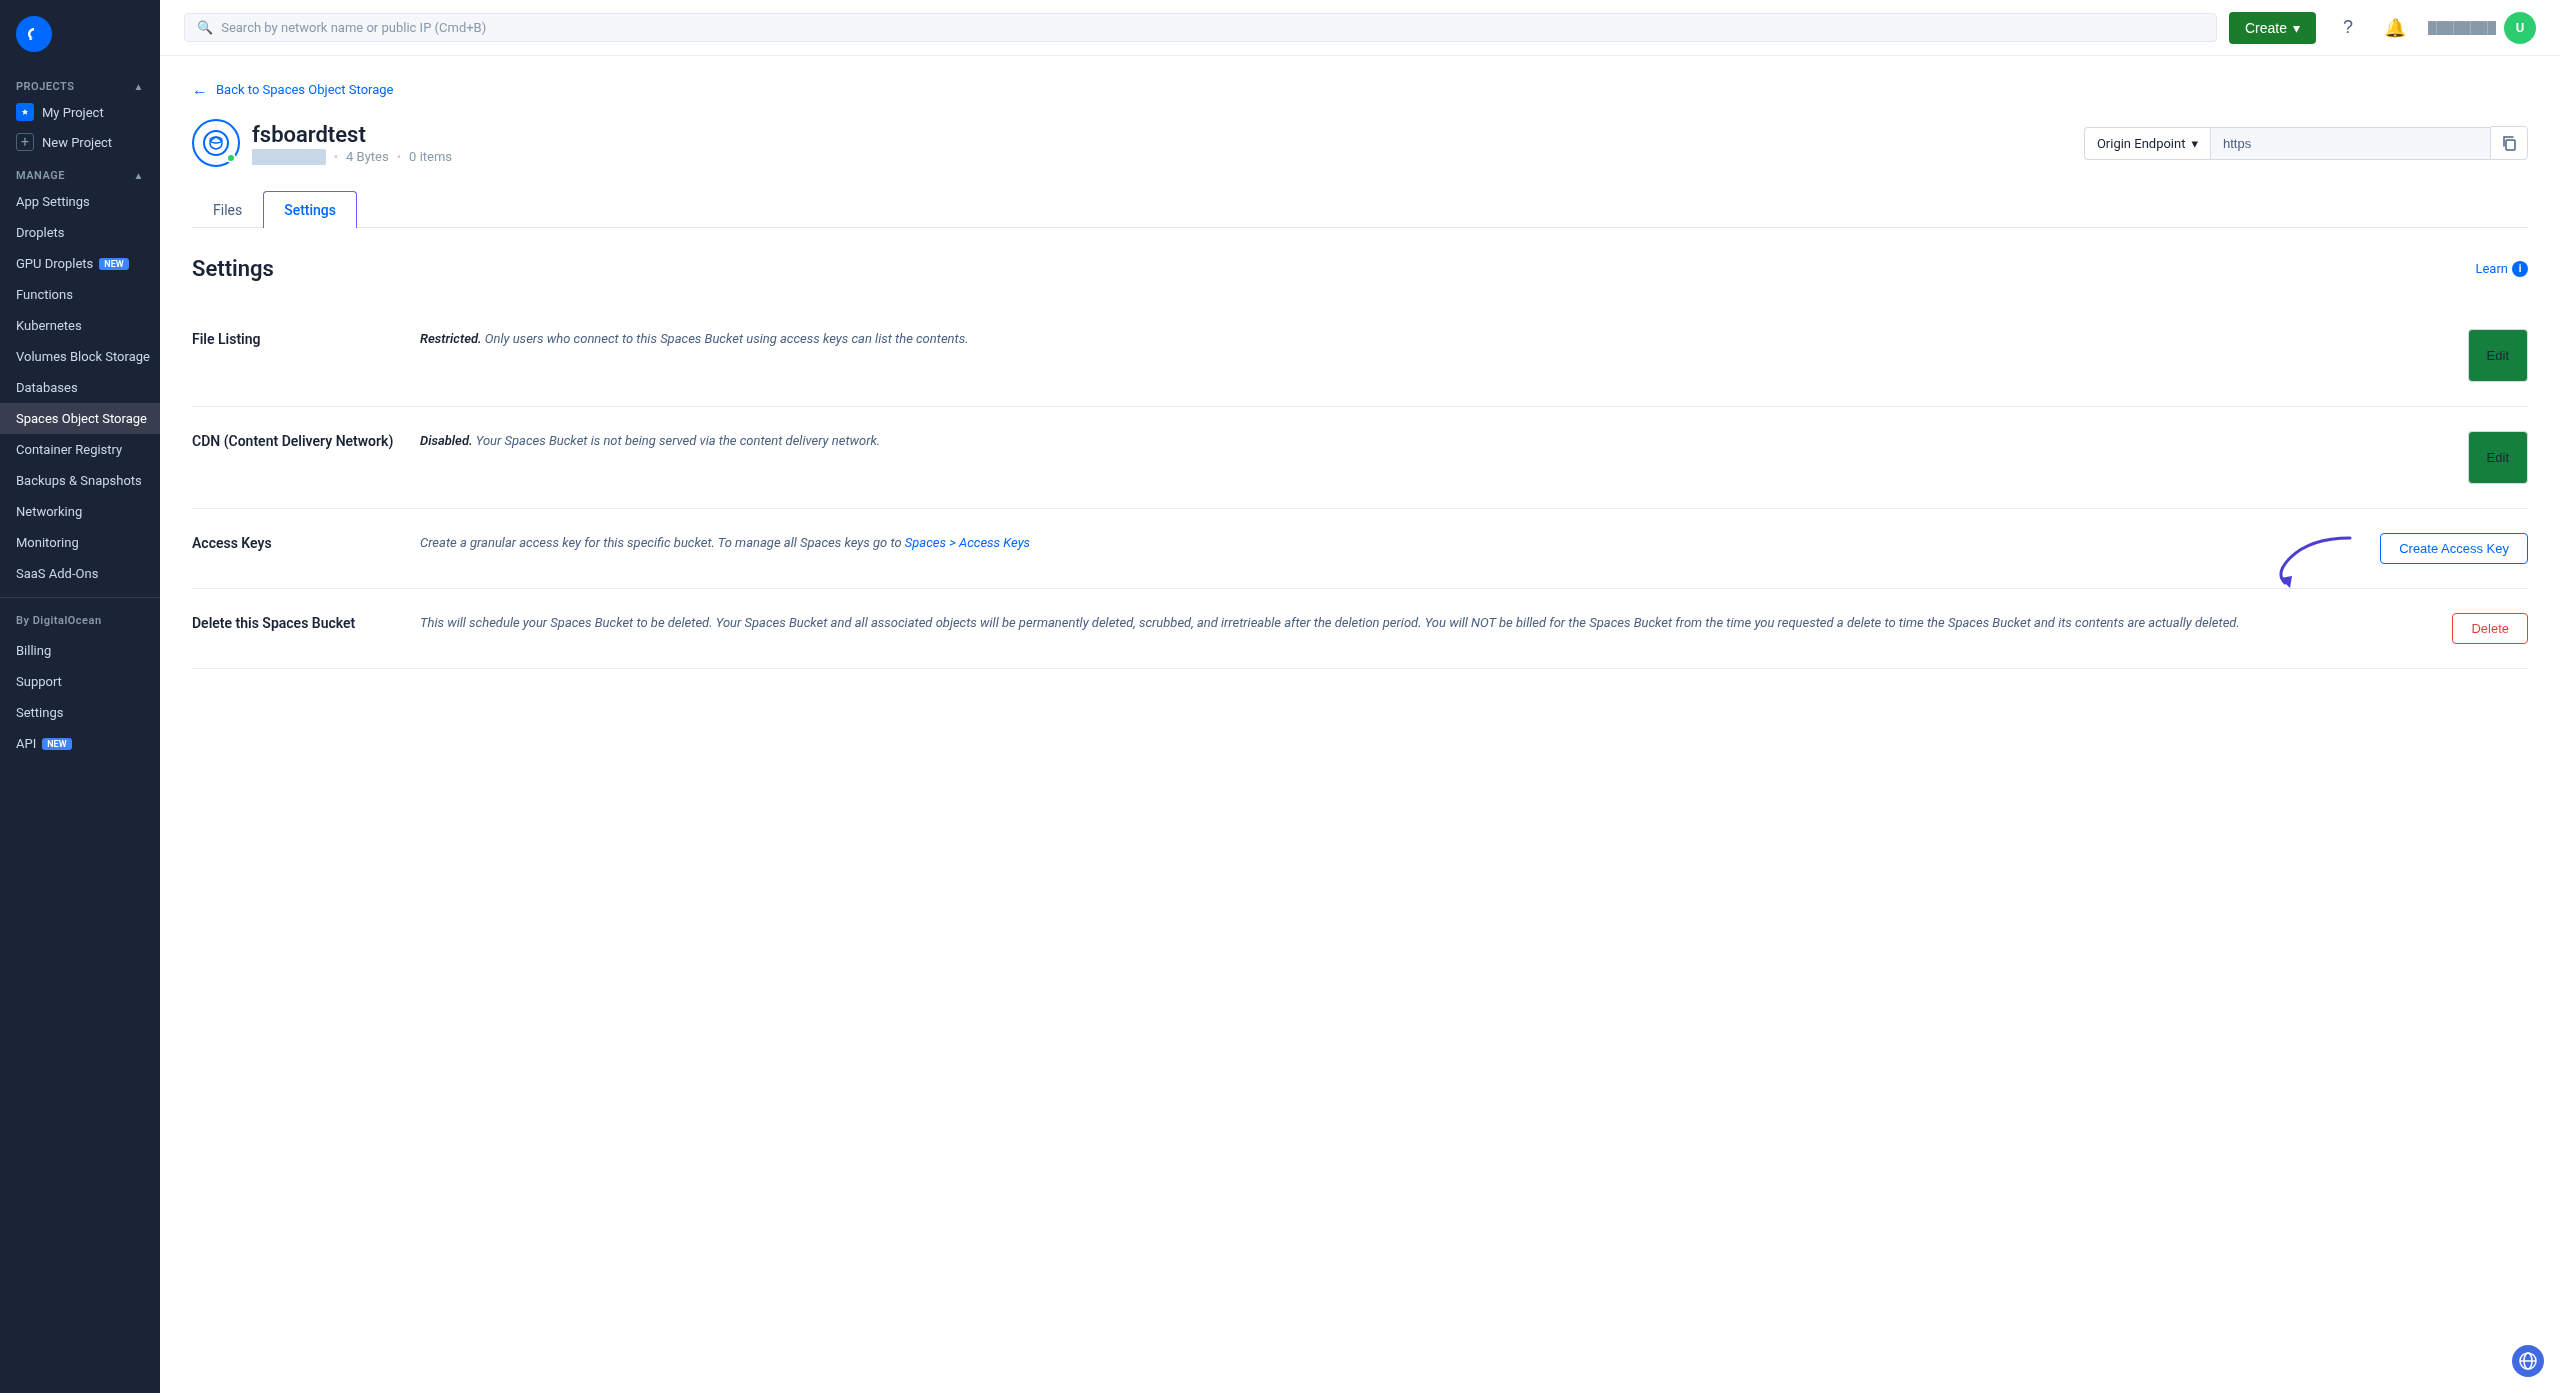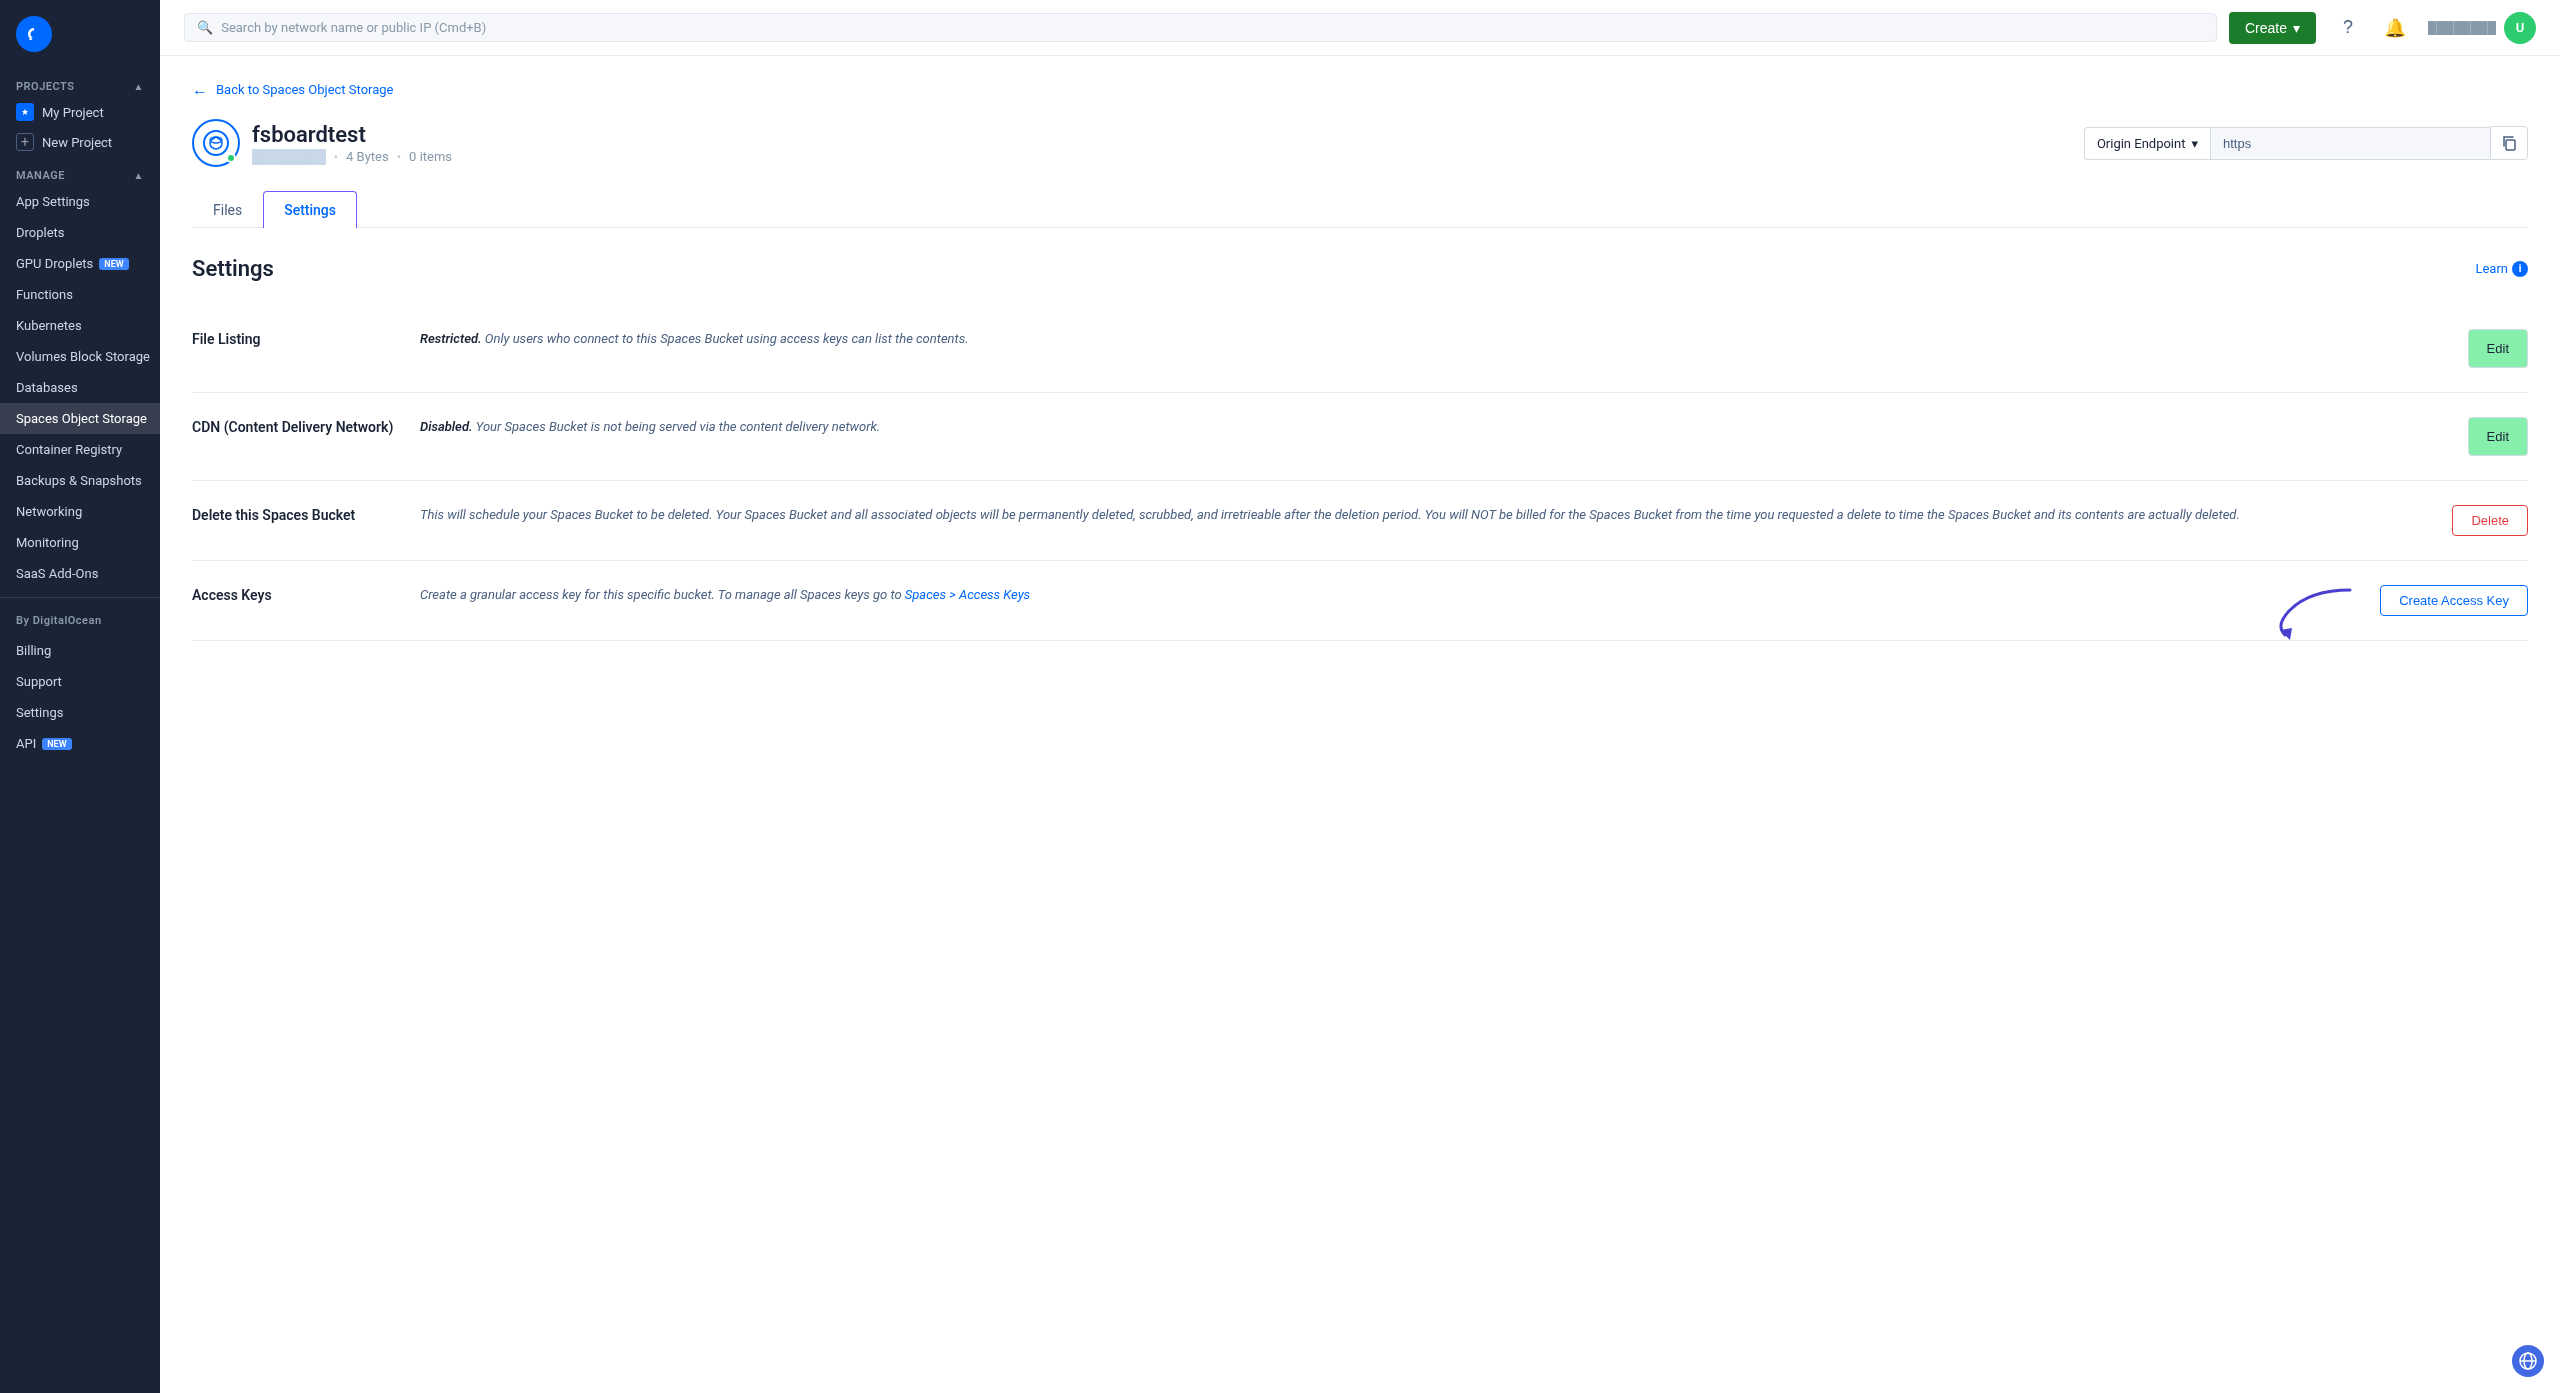--- a/index.html
+++ b/index.html
@@ -391,23 +391,23 @@
     }
     .settings-row-action {
       display: flex;
       align-items: flex-start;
       min-width: 120px;
       justify-content: flex-end;
       position: relative;
     }
     .btn-outline {
       border: 1px solid #d4dae1;
-      background: #86efac;
+      background: #15803d;
       color: #1b2437;
-      padding: 11px 18px;
+      padding: 18px 18px;
       border-radius: 4px;
       cursor: pointer;
       font-size: 13px;
       font-weight: 500;
     }
     .btn-primary-outline {
       border: 1px solid #0069ff;
       background: #fff;
       color: #0069ff;
       padding: 7px 18px;
@@ -667,38 +667,38 @@
   </div>
         <div class="settings-row">
     <div class="settings-row-label">CDN (Content Delivery Network)</div>
     <div class="settings-row-content"><strong>Disabled.</strong> Your Spaces Bucket is not being served via the content delivery network.</div>
     <div class="settings-row-action" style="position:relative;">
 
       <button class="btn-outline">Edit</button>
     </div>
   </div>
         <div class="settings-row">
-    <div class="settings-row-label">Delete this Spaces Bucket</div>
-    <div class="settings-row-content">This will schedule your Spaces Bucket to be deleted. Your Spaces Bucket and all associated objects will be permanently deleted, scrubbed, and irretrieable after the deletion period. You will NOT be billed for the Spaces Bucket from the time you requested a delete to time the Spaces Bucket and its contents are actually deleted.</div>
-    <div class="settings-row-action" style="position:relative;">
-
-      <button class="btn-danger-outline">Delete</button>
-    </div>
-  </div>
-        <div class="settings-row">
     <div class="settings-row-label">Access Keys</div>
     <div class="settings-row-content">Create a granular access key for this specific bucket. To manage all Spaces keys go to <a href="#">Spaces &gt; Access Keys</a></div>
     <div class="settings-row-action" style="position:relative;">
 
       <svg class="arrow-svg" viewBox="0 0 100 60" style="position:absolute;right:calc(100% + 10px);top:-5px;width:100px;height:60px;pointer-events:none;">
         <path d="M 80 10 Q 40 10 20 30 Q 5 45 15 55" stroke="#4b3fcf" stroke-width="3" fill="none" stroke-linecap="round"></path>
         <polygon points="10,50 20,60 22,48" fill="#4b3fcf"></polygon>
       </svg>
 
       <button class="btn-primary-outline">Create Access Key</button>
+    </div>
+  </div>
+        <div class="settings-row">
+    <div class="settings-row-label">Delete this Spaces Bucket</div>
+    <div class="settings-row-content">This will schedule your Spaces Bucket to be deleted. Your Spaces Bucket and all associated objects will be permanently deleted, scrubbed, and irretrieable after the deletion period. You will NOT be billed for the Spaces Bucket from the time you requested a delete to time the Spaces Bucket and its contents are actually deleted.</div>
+    <div class="settings-row-action" style="position:relative;">
+
+      <button class="btn-danger-outline">Delete</button>
     </div>
   </div>
       </div>
   </div>
 </div>
 
 <div class="global-icon">
   <svg width="18" height="18" viewBox="0 0 18 18" fill="none">
     <circle cx="9" cy="9" r="8" stroke="white" stroke-width="1.5" fill="none"></circle>
     <ellipse cx="9" cy="9" rx="4" ry="8" stroke="white" stroke-width="1.5" fill="none"></ellipse>

